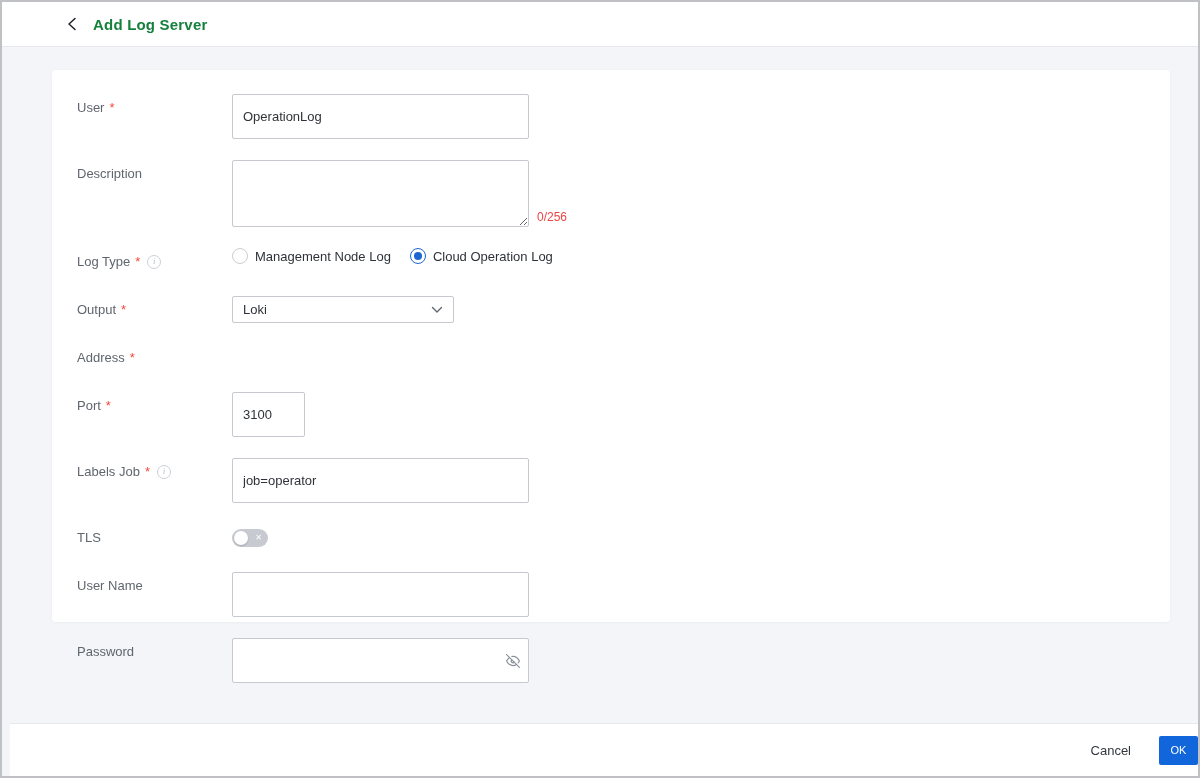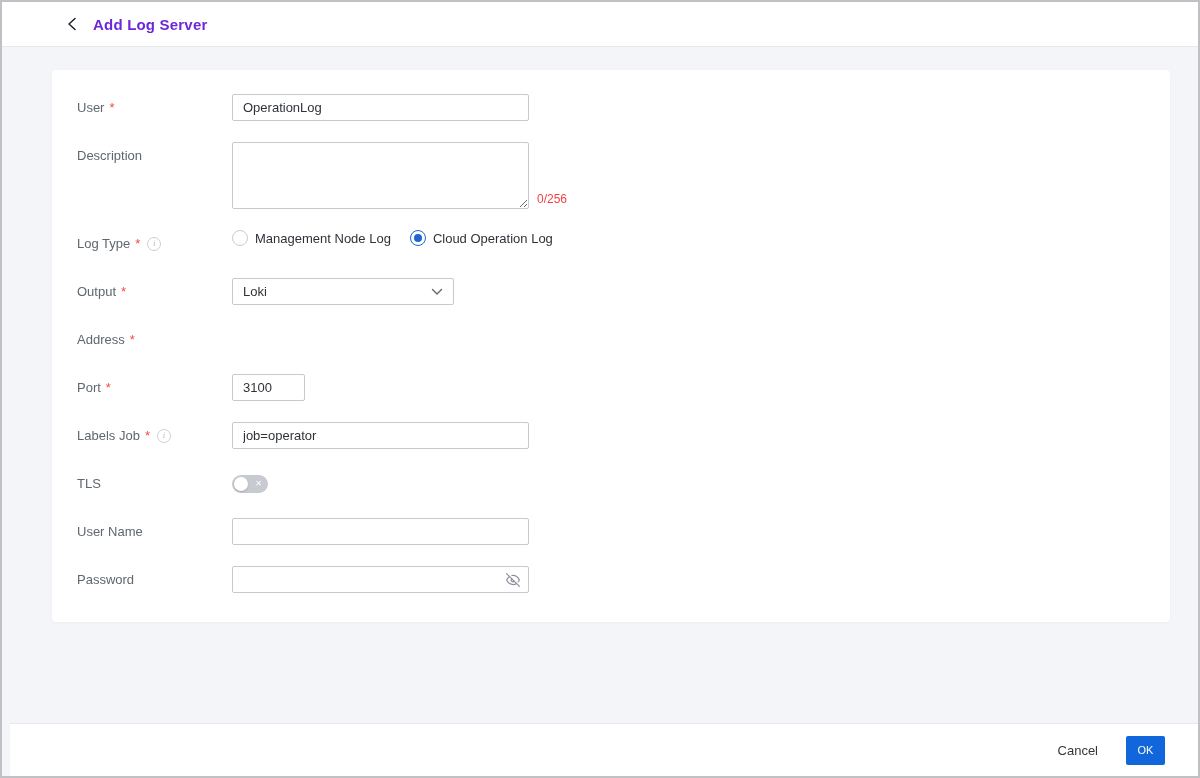--- a/index.html
+++ b/index.html
@@ -29,21 +29,21 @@
     display: inline-flex;
     align-items: center;
     justify-content: center;
     width: 16px; height: 16px;
     cursor: pointer;
     margin-right: 13px;
   }
   .page-title {
     font-size: 15px;
     font-weight: 700;
-    color: #6d28d9;
+    color: #15803d;
     letter-spacing: .2px;
   }
 
   
   .main {
     flex: 1 1 auto;
     padding: 23px 28px 0 50px;
   }
   .card {
     background: #ffffff;
@@ -78,21 +78,21 @@
     color: #b9bec6;
     font-size: 9px;
     font-style: italic;
     font-family: "Liberation Serif", serif;
     margin-left: 3px;
     line-height: 1;
   }
 
   .txt-input {
     width: 297px;
-    height: 27px;
+    height: 45px;
     border: 1px solid #c6c9cf;
     border-radius: 2px;
     padding: 0 10px;
     font-family: inherit;
     font-size: 13px;
     color: #2f3338;
     background: #fff;
     outline: none;
   }
   .txt-input.small { width: 73px; }
@@ -196,21 +196,20 @@
   }
 
   
   .footer {
     flex: 0 0 53px;
     background: #ffffff;
     border-top: 1px solid #e7e9ec;
     display: flex;
     align-items: center;
     justify-content: flex-end;
-    padding-right: 33px;
     gap: 26px;
     margin-left: 8px;
   }
   .cancel-btn {
     background: none;
     border: none;
     font-family: inherit;
     font-size: 13px;
     color: #33373d;
     cursor: pointer;

